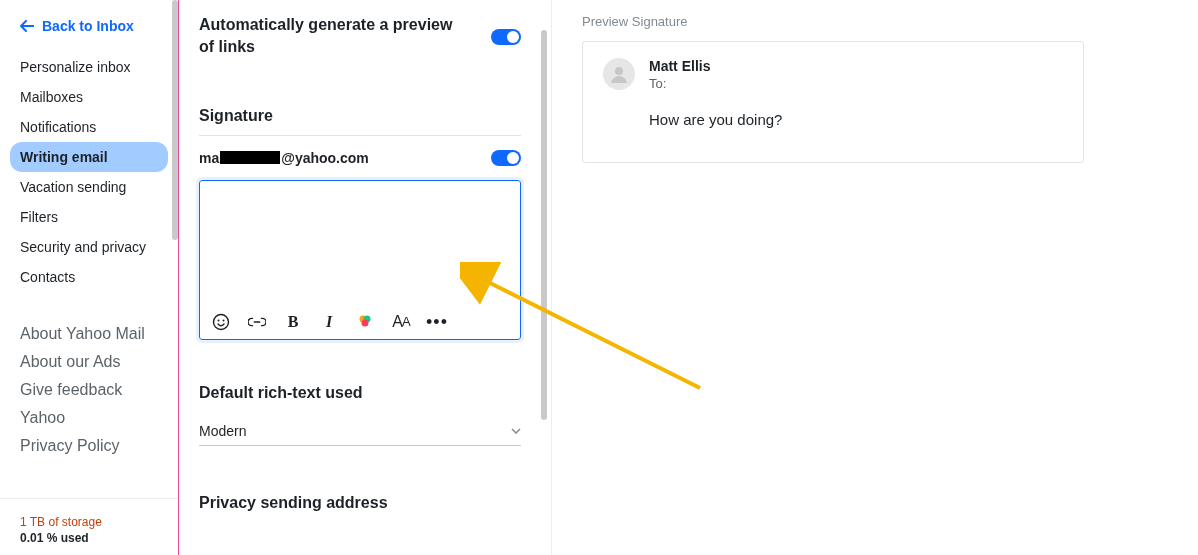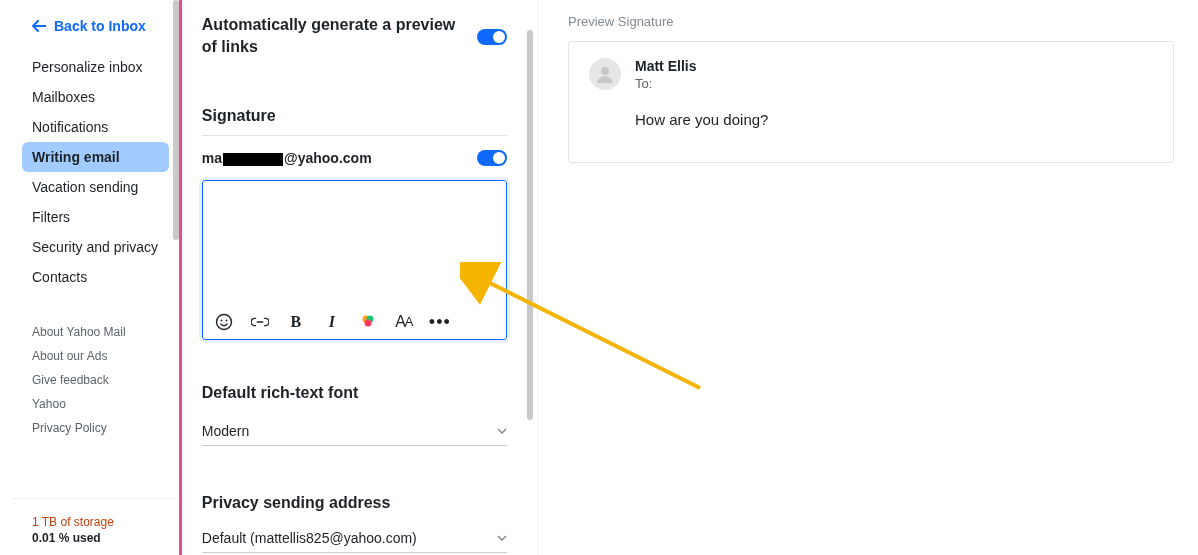--- a/index.html
+++ b/index.html
@@ -10,27 +10,26 @@
     height: 555px;
     overflow: hidden;
     display: flex;
     position: relative;
   }
   
   .sidebar {
     width: 179px;
     height: 555px;
     background: #fff;
-    border-right: 3px solid #ec4899;
+    border-right: 1px solid #ec4899;
     padding-top: 18px;
     padding-left: 0;
     display: flex;
     flex-direction: column;
     position: relative;
-    margin-left: 12px;
   }
   .back-link {
     color: #0f69ff;
     font-size: 14px;
     font-weight: 600;
     cursor: pointer;
     display: flex;
     align-items: center;
     gap: 8px;
     padding: 0 20px 18px 20px;
@@ -39,30 +38,30 @@
   .nav { list-style: none; }
   .nav li {
     font-size: 14px;
     color: #1d2228;
     padding: 7px 20px;
     cursor: pointer;
   }
   .nav li.active {
     background: #a2ccff;
     font-weight: 700;
-    border-radius: 6px;
+    border-radius: 12px;
     margin: 0 10px 0 10px;
     padding-left: 10px;
   }
   .footer-links {
     margin-top: 28px;
     list-style: none;
   }
   .footer-links li {
-    font-size: 12px;
+    font-size: 16px;
     color: #5b636a;
     padding: 5px 20px;
     cursor: pointer;
   }
   .storage-block {
     margin-top: auto;
     border-top: 1px solid #eee;
     padding: 16px 20px 10px 20px;
     font-size: 12px;
   }
@@ -118,21 +117,21 @@
   .divider { border: none; border-top: 1px solid #e0e4e9; margin-top: 8px;}
   .email-row {
     display: flex;
     justify-content: space-between;
     align-items: center;
     margin-top: 14px;
     font-size: 14px;
     font-weight: 700;
     color: #1d2228;
   }
-  .email-text { display: flex; align-items: flex-end; gap: 0;}
+  .email-text { display: flex; align-items: center; gap: 0;}
   .redact {
     display: inline-block;
     background: #000;
     width: 60px;
     height: 13px;
     margin: 0 1px;
   }
 
   .editor {
     margin-top: 14px;
@@ -208,21 +207,21 @@
   }
   .preview-title {
     font-size: 13px;
     color: #828a93;
     margin-bottom: 12px;
   }
   .card {
     border: 1px solid #e0e4e9;
     border-radius: 3px;
     padding: 16px 20px 34px 20px;
-    width: 606px;
+    width: 502px;
   }
   .card-header {
     display: flex;
     gap: 14px;
     align-items: flex-start;
   }
   .avatar {
     width: 32px; height: 32px;
     border-radius: 50%;
     background: #e6e6e6;
@@ -318,37 +317,31 @@
             <circle cx="7" cy="6" r="3.5" fill="#ff9f1a"></circle>
             <circle cx="11" cy="6" r="3.5" fill="#1ac77d"></circle>
             <circle cx="9" cy="10" r="3.5" fill="#ff3b5c"></circle>
           </svg>
       </span>
       <span class="tb-btn aa"><span class="big">A</span>A</span>
       <span class="tb-btn dots">•••</span>
     </div>
   </div>
 
-  <div class="section-heading font-heading">Default rich-text font</div>
+  <div class="section-heading font-heading">Default rich-text used</div>
   <div class="selects">
     <div class="select">
       <span>Modern</span>
       <svg width="10" height="6" viewBox="0 0 10 6">
           <path d="M1 1l4 4 4-4" stroke="#828a93" stroke-width="1.5" fill="none"></path>
         </svg>
     </div>
   </div>
 
   <div class="section-heading addr-heading">Privacy sending address</div>
-  <div class="addr-select">
-    <span>Default (mattellis825@yahoo.com)</span>
-    <svg width="10" height="6" viewBox="0 0 10 6">
-        <path d="M1 1l4 4 4-4" stroke="#828a93" stroke-width="1.5" fill="none"></path>
-      </svg>
-  </div>
 
   <div class="mid-scroll"></div>
 </div>
 
 <div class="preview">
   <div class="preview-title">Preview Signature</div>
   <div class="card">
     <div class="card-header">
       <div class="avatar">
         <svg width="22" height="22" viewBox="0 0 22 22">

